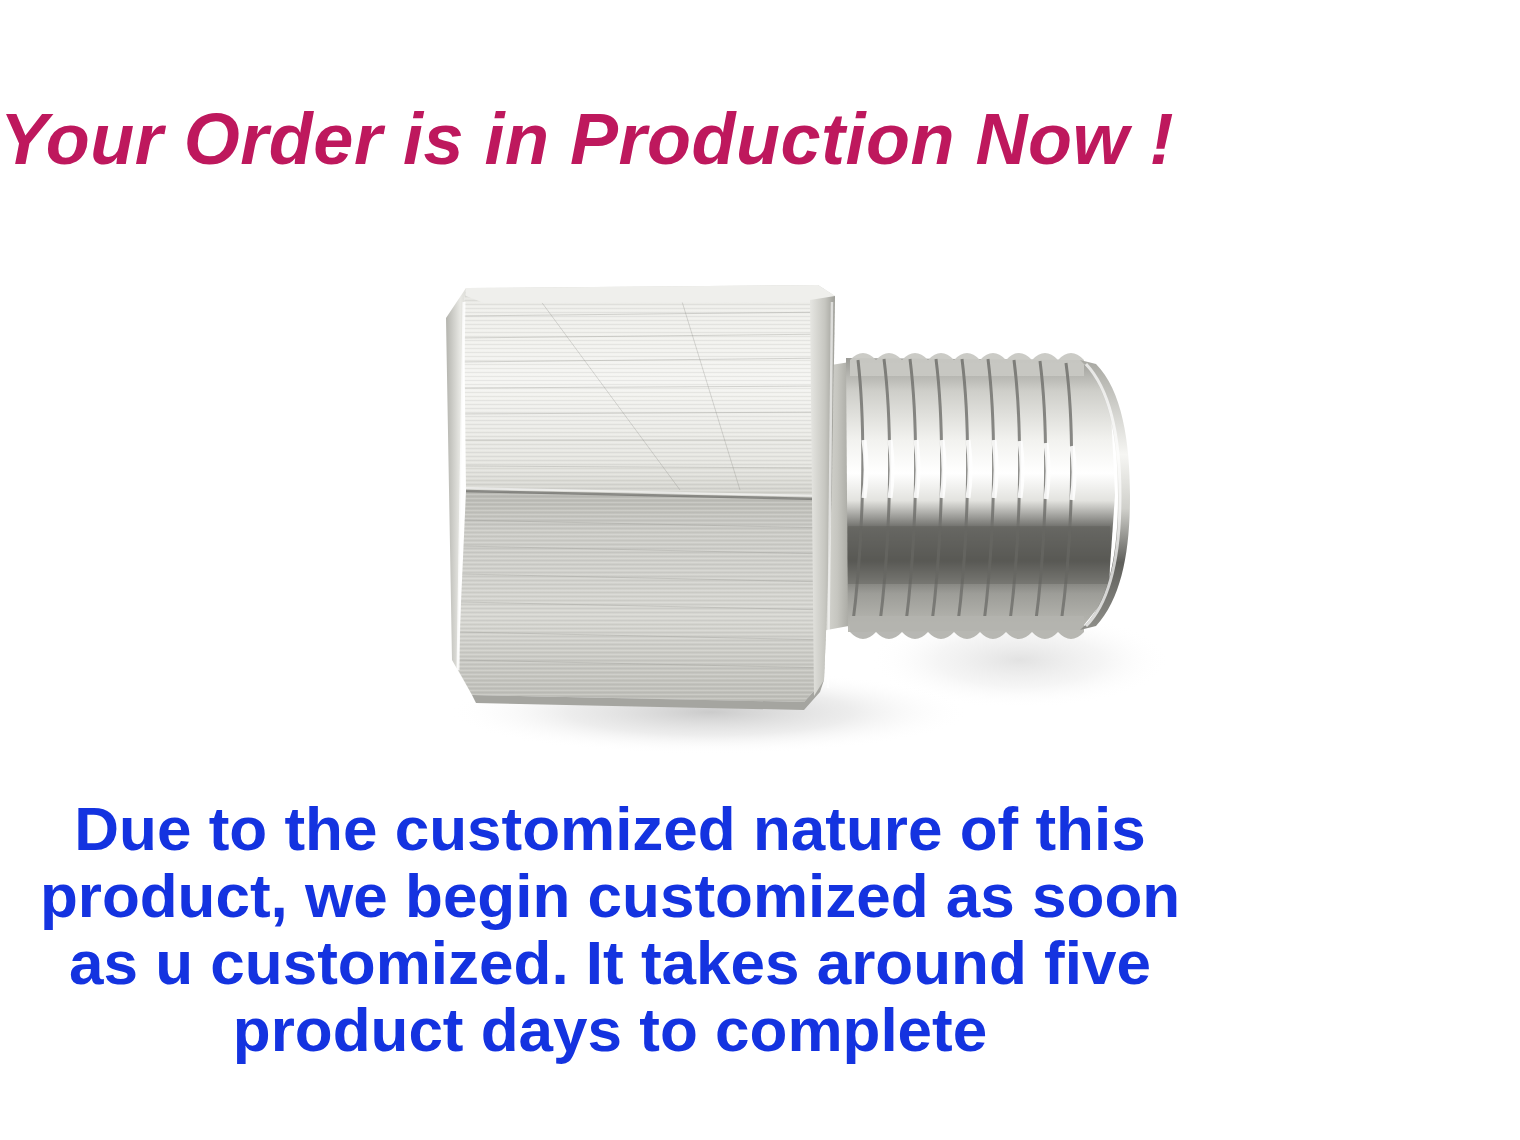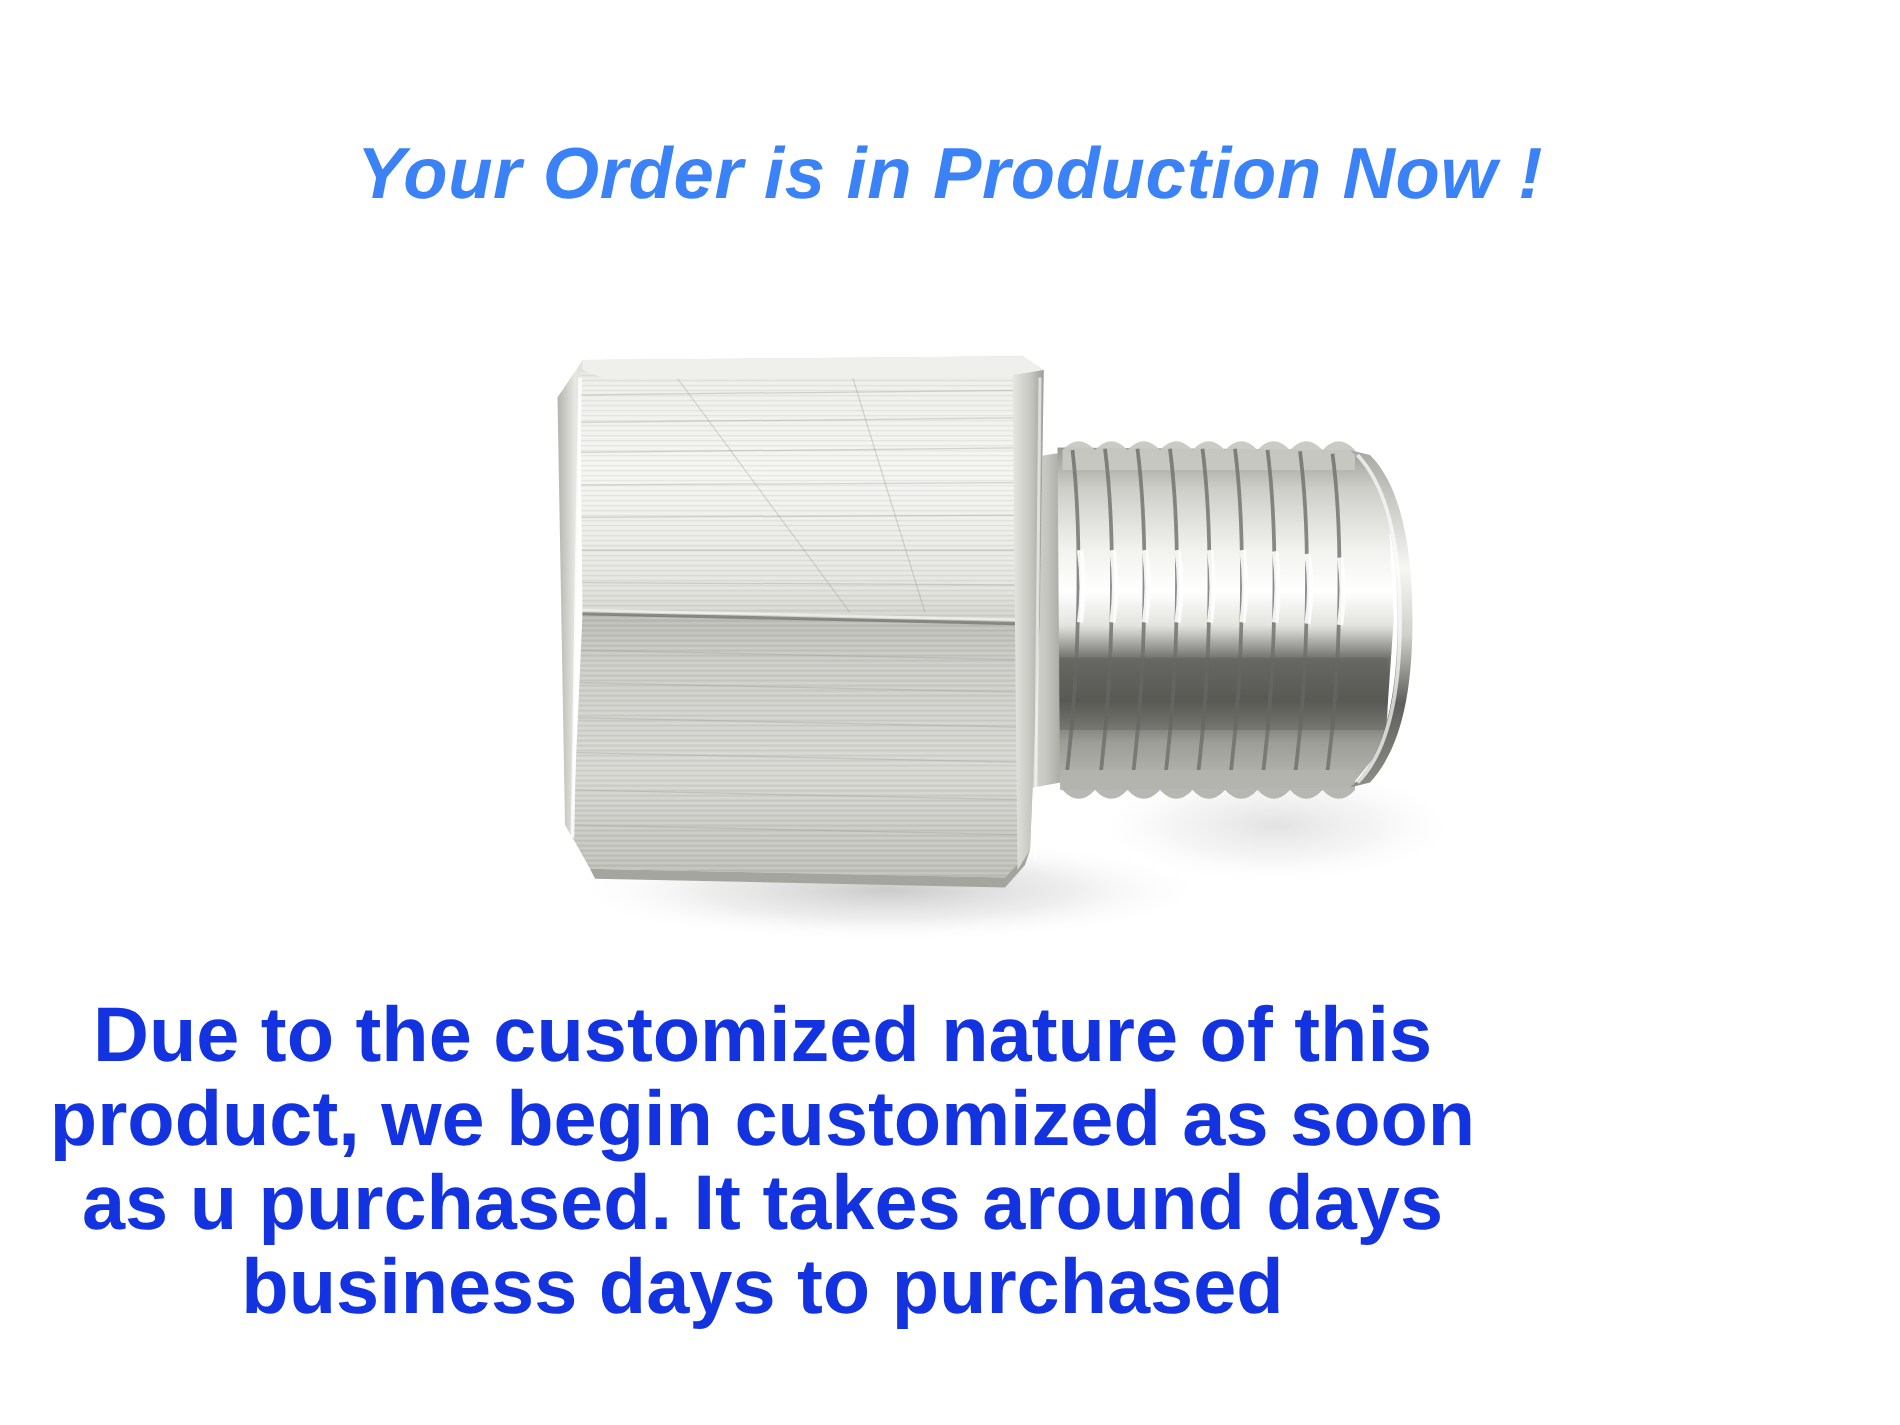--- a/index.html
+++ b/index.html
@@ -23,28 +23,27 @@
     height: 1140px;
     background: #ffffff;
   }
 
   
   .headline {
     position: absolute;
     left: 0;
     top: 93px;
     width: 1520px;
-    text-align: center;
     font-family: "Liberation Sans", sans-serif;
     font-weight: bold;
     font-style: italic;
-    font-size: 58px;
+    font-size: 72px;
     line-height: 92px;
     letter-spacing: 0.5px;
-    color: #3b82f6;
+    color: #be185d;
     white-space: nowrap;
   }
 
   
   .photo {
     position: absolute;
     left: 380px;
     top: 240px;
     width: 800px;
     height: 520px;
@@ -241,17 +240,17 @@
 
         <path d="M455,56 L452,250 L444,440 L434,456 L430,60 Z" fill="url(#shoulder)"></path>
         <path d="M452,62 L448,448" fill="none" stroke="#ffffff" stroke-width="2.5" opacity="0.6"></path>
       </g>
     </svg>
   </div>
 
   <div class="bodycopy">
     <span class="ln">Due to the customized nature of this</span>
     <span class="ln">product, we begin customized as soon</span>
-    <span class="ln">as u purchased. It takes around days</span>
-    <span class="ln">business days to purchased</span>
+    <span class="ln">as u customized. It takes around five</span>
+    <span class="ln">product days to complete</span>
   </div>
 
 </div>
 
 </body></html>

